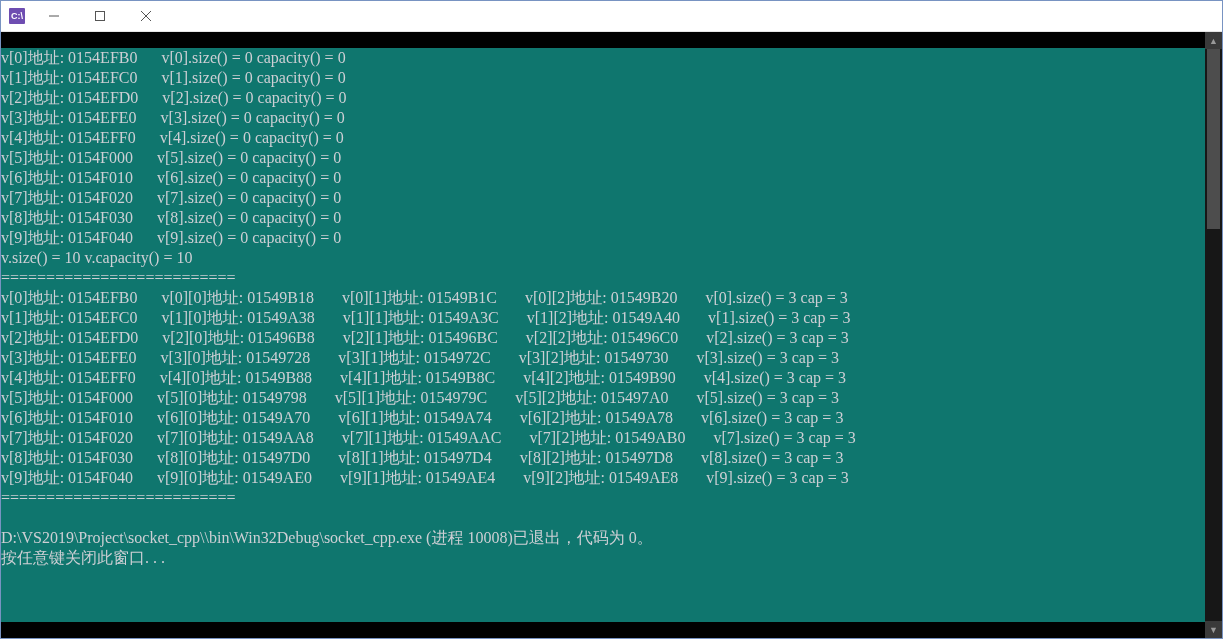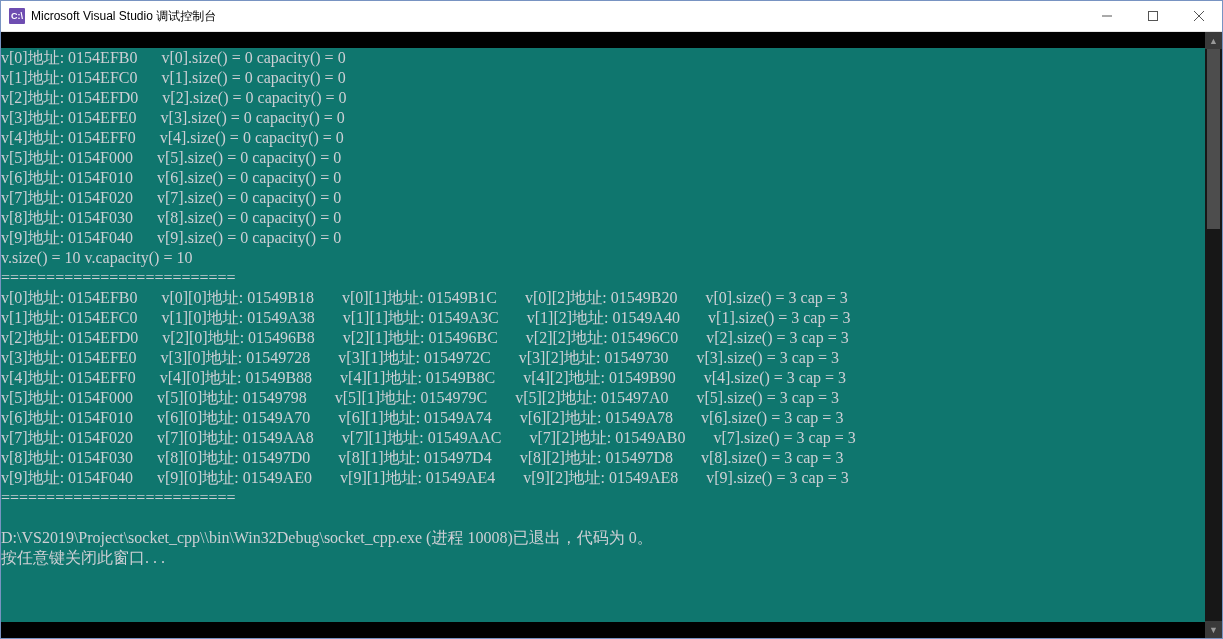--- a/index.html
+++ b/index.html
@@ -17,21 +17,20 @@
   .sb-track{flex:1;background:#171717;position:relative}
   .sb-thumb{position:absolute;left:2px;right:2px;top:0;height:180px;background:#4d4d4d}
 </style>
 </head>
 <body>
 
 <div class="window">
 
   <div class="titlebar">
     <div class="app-icon">C:\</div>
-    <div class="title-text">Microsoft Visual Studio 调试控制台</div>
     <div class="win-controls">
       <div class="win-btn">
         <svg viewBox="0 0 10 10">
             <path d="M0 5h10" stroke="currentColor" stroke-width="1"></path>
           </svg>
       </div>
       <div class="win-btn">
         <svg viewBox="0 0 10 10">
             <rect x="0.5" y="0.5" width="9" height="9" fill="none" stroke="currentColor" stroke-width="1"></rect>
           </svg>

